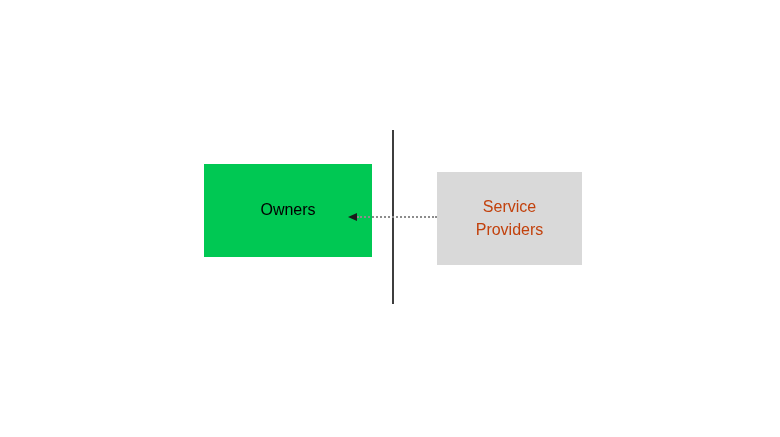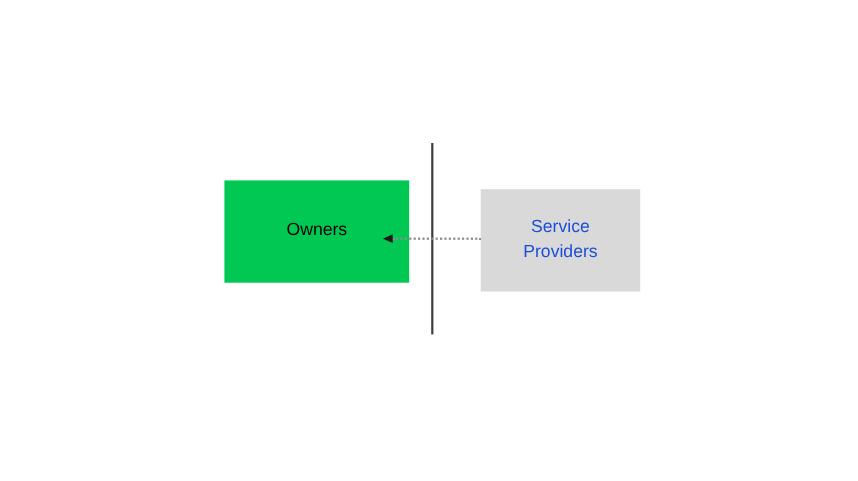--- a/index.html
+++ b/index.html
@@ -73,21 +73,21 @@
 </style>
 </head>
 <body>
 
 <div class="canvas">
 
   <div class="node node-owners" style="background: rgb(0, 200, 83); color: rgb(0, 0, 0);">
     <span class="node-label">Owners</span>
   </div>
 
-  <div class="node node-service-providers" style="background: rgb(217, 217, 217); color: #1d4ed8;">
+  <div class="node node-service-providers" style="background: rgb(217, 217, 217); color: #c2410c;">
     <span class="node-label">Service Providers</span>
   </div>
 
   <div class="divider" style="background: rgb(61, 61, 61);"></div>
 
   <div class="arrow-line" style="border-top-color: rgb(140, 140, 140);"></div>
 
   <div class="arrow-head" style="border-right-color: rgb(26, 26, 26);"></div>
 
 </div>

